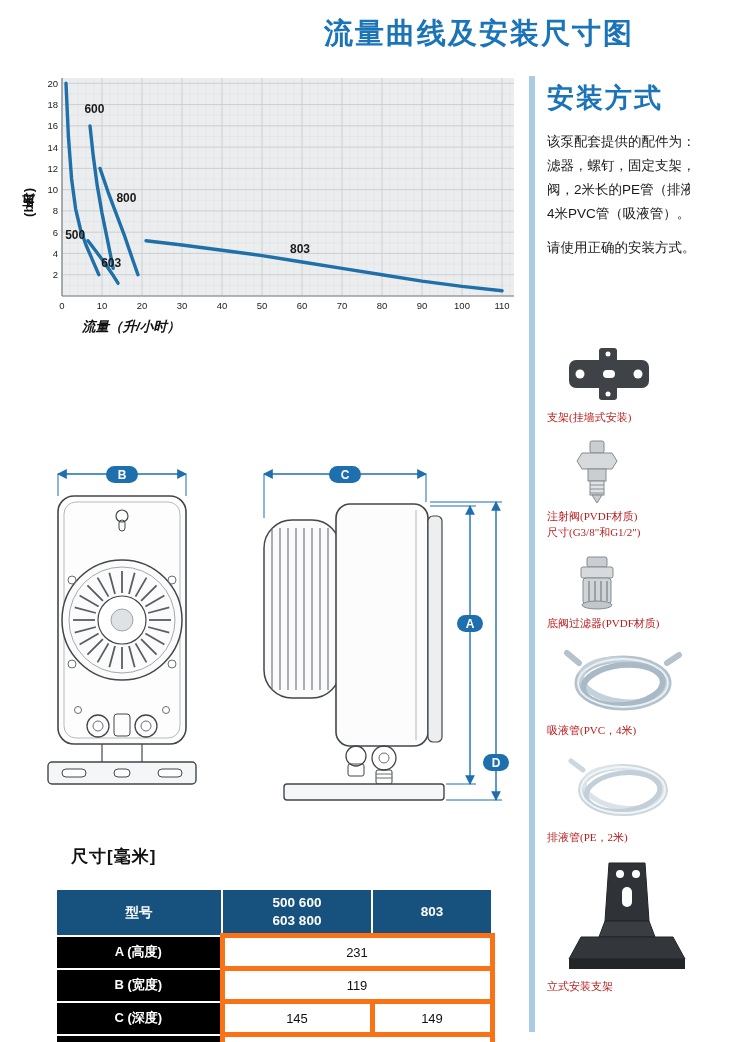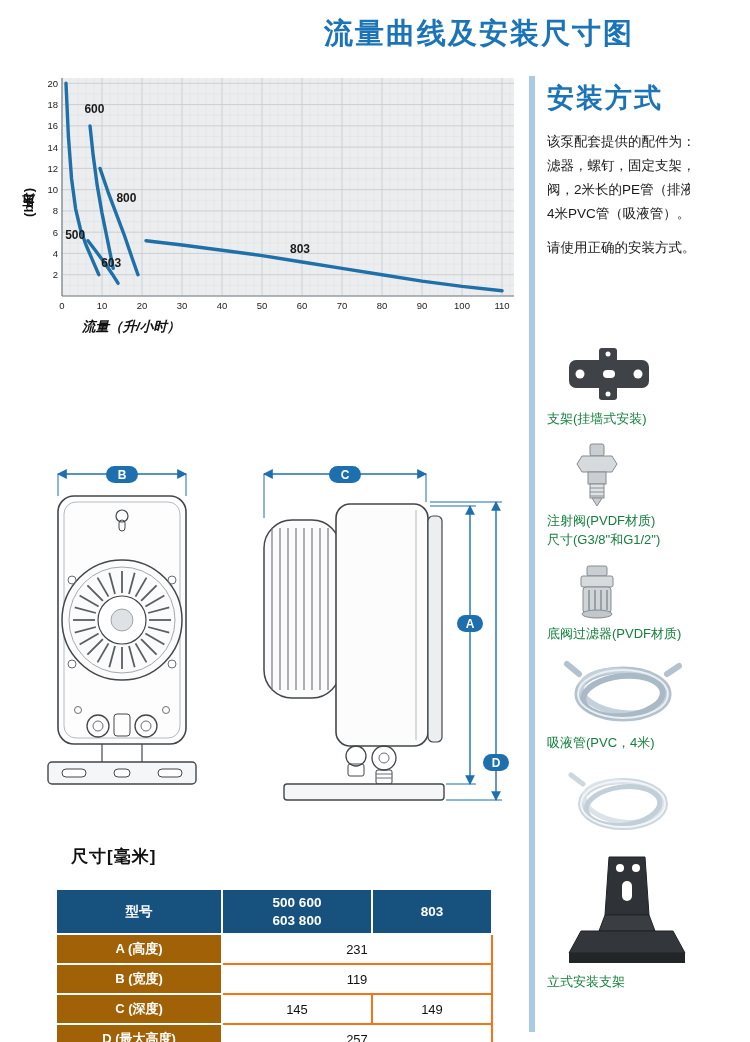--- a/index.html
+++ b/index.html
@@ -16,32 +16,32 @@
   
   .divider{position:absolute;left:529px;top:76px;width:6px;height:956px;background:#aacbe3;}
   
   .rightcol{position:absolute;left:547px;top:76px;width:192px;}
   .install-heading{font-size:27px;font-weight:bold;color:#1b74b8;margin:4px 0 14px 0;letter-spacing:2px;}
   .install-text{font-size:13.5px;line-height:1.78;color:#1a1a1a;}
   .install-text + .install-text{margin-top:10px;}
   .accessories{margin-top:82px;}
   .acc-item{margin-bottom:13px;}
   .acc-img{display:block;margin:0 0 4px 14px;}
-  .acc-caption{font-size:13px;line-height:1.45;color:#15803d;}
+  .acc-caption{font-size:11px;line-height:1.45;color:#b91c1c;font-family:Liberation Serif, serif;}
   .acc-caption:empty{display:none;}
   
   .drawings{position:absolute;left:26px;top:460px;}
   
   .dim-heading{position:absolute;left:55px;top:845px;font-size:17px;font-weight:bold;color:#111;letter-spacing:1px;margin-left:16px;}
   .dim-table{position:absolute;left:55px;top:888px;width:436px;border-collapse:collapse;table-layout:fixed;}
   .dim-table th{background:#17527e;color:#fff;font-size:13.5px;font-weight:bold;
                 border:2px solid #fff;padding:4px 4px;line-height:1.3;text-align:center;}
   .dim-table td{height:24px;text-align:center;font-size:13px;padding:2px 4px;}
-  .dim-table td.lbl{background:#a16207;color:#fff;font-weight:bold;border:2px solid #fff;}
-  .dim-table td.val{background:#fff;color:#111;border:2px solid #f97316;}
+  .dim-table td.lbl{background:#000000;color:#fff;font-weight:bold;border:2px solid #fff;}
+  .dim-table td.val{background:#fff;color:#111;border:5px solid #f97316;}
 </style>
 </head>
 <body>
 
 <div class="page">
 
   <div class="title">流量曲线及安装尺寸图</div>
 
   <div class="chart-wrap">
     <div class="ylabel">压力(bar)</div>
@@ -231,20 +231,21 @@
       </div>
 
       <div class="acc-item">
         <svg class="acc-img" width="124" height="74" viewBox="0 0 124 74">
           <ellipse cx="62" cy="38" rx="42" ry="23" fill="none" stroke="#ccd7de" stroke-width="6"></ellipse>
           <ellipse cx="62" cy="36" rx="39" ry="20" fill="none" stroke="#dbe3e9" stroke-width="5" transform="rotate(8 62 36)"></ellipse>
           <ellipse cx="62" cy="40" rx="37" ry="19" fill="none" stroke="#c2cfd8" stroke-width="5" transform="rotate(-7 62 40)"></ellipse>
           <ellipse cx="62" cy="38" rx="42" ry="23" fill="none" stroke="#f1f5f8" stroke-width="2"></ellipse>
           <line x1="22" y1="18" x2="10" y2="9" stroke="#ccd7de" stroke-width="5" stroke-linecap="round"></line>
         </svg>
+        <div class="acc-caption">排液管(PE，2米)</div>
 
       </div>
 
       <div class="acc-item">
         <svg class="acc-img" width="132" height="116" viewBox="0 0 132 116">
           <polygon points="48,4 84,4 88,62 44,62" fill="#2f3337" stroke="#202326"></polygon>
           <circle cx="59" cy="15" r="4" fill="#ffffff"></circle>
           <circle cx="75" cy="15" r="4" fill="#ffffff"></circle>
           <rect x="61" y="28" width="10" height="20" rx="5" fill="#ffffff"></rect>
           <polygon points="44,62 88,62 94,78 38,78" fill="#3a3e42" stroke="#202326"></polygon>

